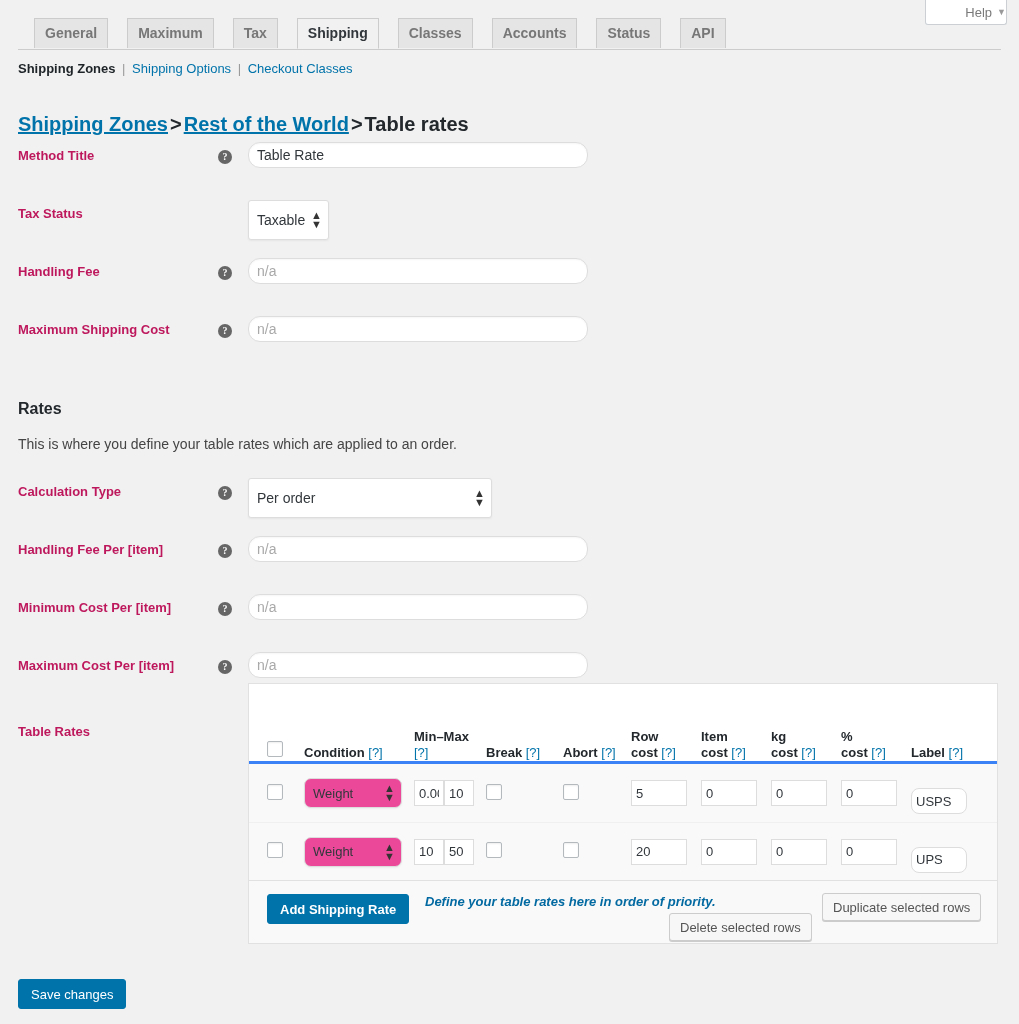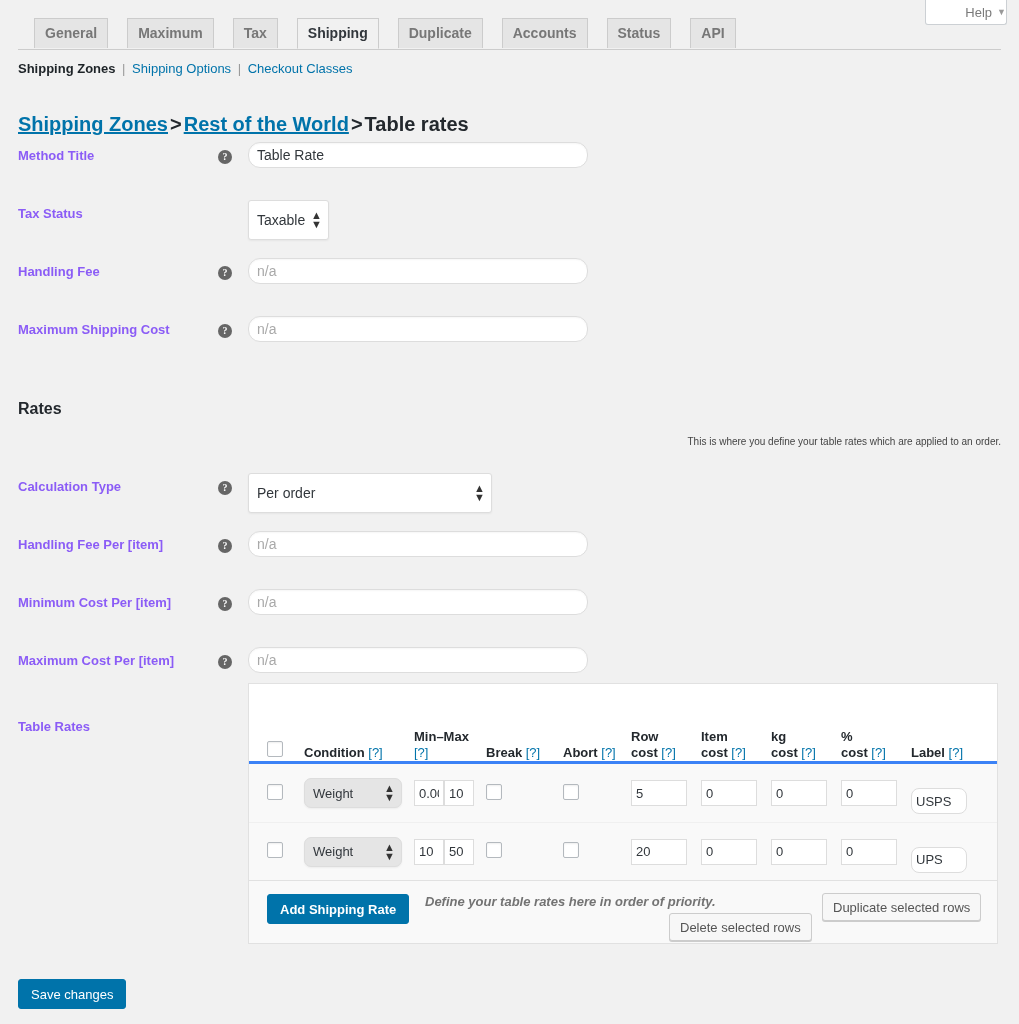--- a/index.html
+++ b/index.html
@@ -135,21 +135,21 @@
     position: relative;
     display: flex;
     align-items: flex-start;
     min-height: 58px;
   }
   .form-row .label {
     width: 200px;
     padding-top: 8px;
     font-size: 13px;
     font-weight: 700;
-    color: #8b5cf6;
+    color: #be185d;
     box-sizing: border-box;
     flex: none;
   }
   .form-row .tip-cell {
     width: 30px;
     padding-top: 8px;
     flex: none;
   }
   .tip {
     display: inline-block;
@@ -219,25 +219,24 @@
 
   
   .section-title {
     font-size: 16px;
     font-weight: 700;
     color: #23282d;
     margin: 0;
     padding: 0;
   }
   .section-desc {
-    font-size: 10px;
+    font-size: 14px;
     color: #444;
     margin: 0;
     padding: 0;
-    text-align: right;
   }
 
   
   .rates-panel {
     position: absolute;
     left: 248px;
     top: 683px;
     width: 750px;
     border: 1px solid #e1e1e1;
     background: #f9f9f9;
@@ -294,21 +293,21 @@
     cursor: pointer;
     box-shadow: inset 0 1px 2px rgba(0,0,0,.07);
   }
   select.cond-select {
     width: 98px;
     height: 30px;
     padding: 0 20px 0 8px;
     font-size: 13px;
     font-family: "Liberation Sans", sans-serif;
     color: #32373c;
-    background: #e5e5e5;
+    background: #ec4899;
     border: 1px solid #ddd;
     border-radius: 7px;
     box-shadow: 0 1px 2px rgba(0,0,0,.05);
     -webkit-appearance: none;
     appearance: none;
     box-sizing: border-box;
   }
   input.cell {
     height: 26px;
     padding: 0 4px;
@@ -356,21 +355,21 @@
     box-sizing: border-box;
     box-shadow: 0 1px 0 #ccc;
   }
   .foot-note {
     position: absolute;
     left: 176px;
     top: 13px;
     font-size: 13px;
     font-style: italic;
     font-weight: 700;
-    color: #737373;
+    color: #0369a1;
     white-space: nowrap;
   }
 
   .save-btn-wrap {
     position: absolute;
     left: 18px;
     top: 979px;
   }
   .btn-save {
     background: #0073aa;
@@ -386,21 +385,21 @@
   }
 </style>
 </head>
 <body>
 
 <div class="help-wrap">
   <span class="help-label">Help</span>
   <span class="caret">▼</span>
 </div>
 
-<nav class="nav-tab-wrapper" id="tabs-host"><a class="nav-tab">General</a><a class="nav-tab">Maximum</a><a class="nav-tab">Tax</a><a class="nav-tab active">Shipping</a><a class="nav-tab">Duplicate</a><a class="nav-tab">Accounts</a><a class="nav-tab">Status</a><a class="nav-tab">API</a></nav>
+<nav class="nav-tab-wrapper" id="tabs-host"><a class="nav-tab">General</a><a class="nav-tab">Maximum</a><a class="nav-tab">Tax</a><a class="nav-tab active">Shipping</a><a class="nav-tab">Classes</a><a class="nav-tab">Accounts</a><a class="nav-tab">Status</a><a class="nav-tab">API</a></nav>
 
 <div class="subnav" id="subnav-host"><span class="current">Shipping Zones</span><span class="sep"> | </span><a>Shipping Options</a><span class="sep"> | </span><a>Checkout Classes</a></div>
 
 <h2 class="breadcrumb">
   <a>Shipping Zones</a><span class="sep">&gt;</span><a>Rest of the World</a><span class="sep">&gt;</span><span>Table rates</span>
 </h2>
 
 <div class="form-area">
 
   <div class="form-row">

